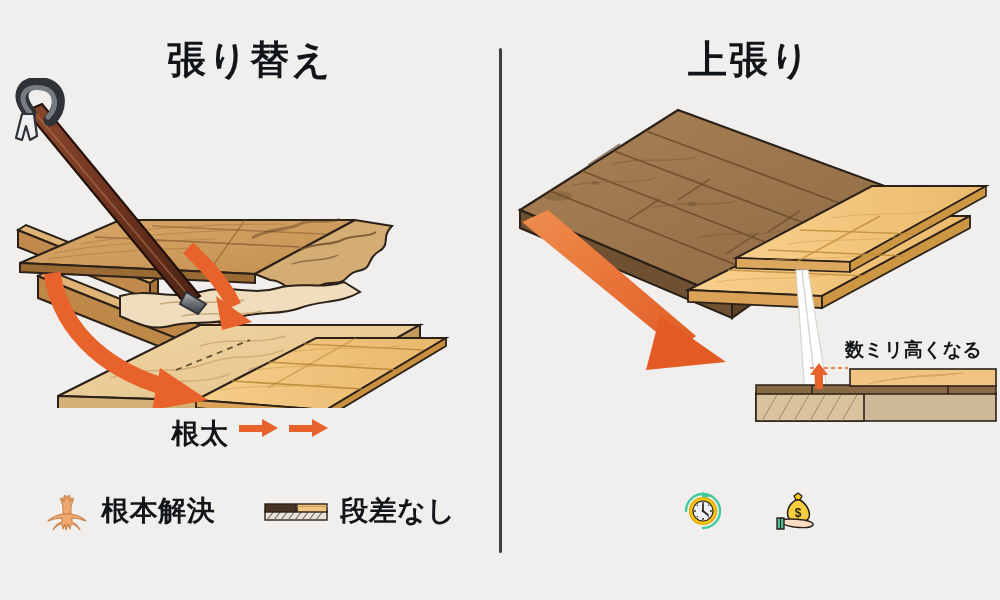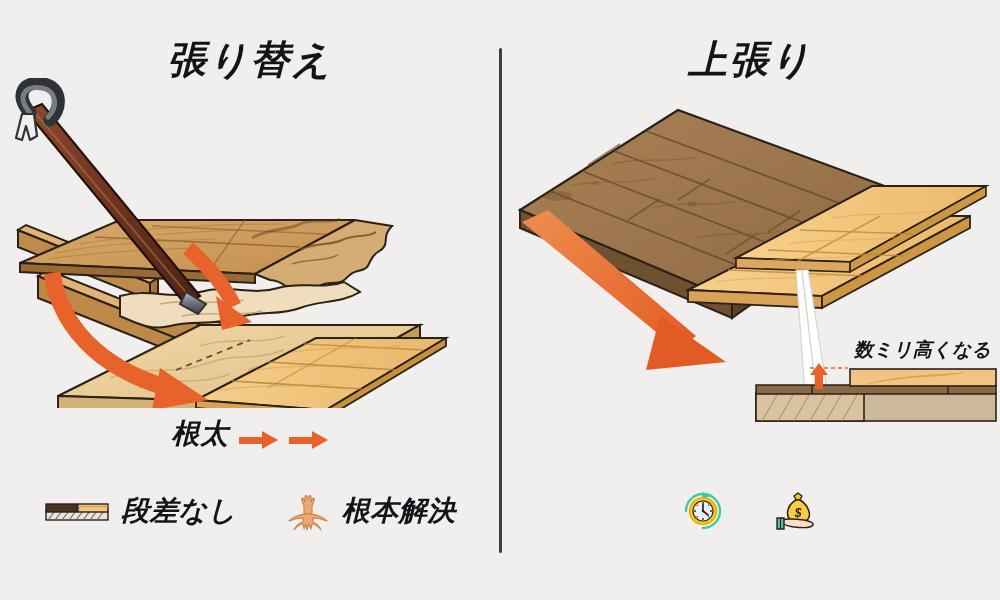--- a/index.html
+++ b/index.html
@@ -18,21 +18,20 @@
     position: absolute;
     inset: 0;
     width: 1000px;
     height: 600px;
   }
   .panel {
     position: absolute;
     top: 0;
     height: 600px;
     width: 500px;
-    font-style: italic;
   }
   .panel-left  { left: 0; }
   .panel-right { left: 500px; }
 
   .divider {
     position: absolute;
     left: 499px;
     top: 48px;
     width: 3px;
     height: 505px;
@@ -60,21 +59,21 @@
     width: 500px;
     height: 330px;
   }
 
   .flow-row {
     position: absolute;
     left: 0;
     top: 415px;
     width: 500px;
     display: flex;
-    align-items: flex-end;
+    align-items: flex-start;
     justify-content: center;
     gap: 10px;
   }
   .flow-label {
     font-size: 28px;
     font-weight: 700;
     color: #111418;
     letter-spacing: 0.5px;
     white-space: nowrap;
   }
@@ -138,21 +137,20 @@
     letter-spacing: 0.5px;
   }
 
   .callout-text {
     position: absolute;
     font-size: 19px;
     font-weight: 700;
     color: #111418;
     white-space: nowrap;
     letter-spacing: 0.3px;
-    margin-left: 9px;
   }
 </style>
 </head>
 <body>
 
 <div class="infographic">
 
   <div class="panel panel-left">
 
     <div class="panel-title">張り替え</div>
@@ -303,20 +301,34 @@
       </g>
     </svg>
 
     <div class="flow-row">
       <span class="flow-label">根太</span>
       <span class="flow-arrow"></span>
       <span class="flow-arrow"></span>
     </div>
 
     <div class="badges">
+      <div class="badge">
+        <svg class="badge-icon" viewBox="0 0 46 46">
+
+          <path d="M20 8 L20 14 L18 10 L16.5 11 L19 18 L19 26 L27 26 L27 18 L29.5 11 L28 10 L26 14 L26 8 L24.5 7.5 L23 11 L21.5 7.5 Z" fill="#EFA970" stroke="#C9834A" stroke-width="1.1" stroke-linejoin="round"></path>
+
+          <path d="M19 26 C 12 27, 7 30, 4 33 C 9 31, 14 30, 18 30 L 18 34
+                   C 14 35, 11 38, 9 42 C 12 38, 15 36, 18 36
+                   L 19 41 L 21 36 L 22 42 L 24 36 L 26 41 L 27 36
+                   C 30 36, 33 38, 36 42 C 34 38, 31 35, 28 34 L 28 30
+                   C 32 30, 37 31, 42 33 C 39 30, 34 27, 27 26 Z" fill="#EFA970" stroke="#C9834A" stroke-width="1.1" stroke-linejoin="round"></path>
+        </svg>
+        <span class="badge-label">根本解決</span>
+      </div>
+
       <div class="badge">
         <svg class="badge-icon flat" viewBox="0 0 66 28">
 
           <rect x="2" y="14" width="62" height="9" fill="#E8E4DD" stroke="#2B2118" stroke-width="1.4"></rect>
           <g stroke="#6B6258" stroke-width="1.1">
             <line x1="4" y1="23" x2="11" y2="14"></line>
               <line x1="11" y1="23" x2="18" y2="14"></line>
             <line x1="18" y1="23" x2="25" y2="14"></line>
               <line x1="25" y1="23" x2="32" y2="14"></line>
             <line x1="32" y1="23" x2="39" y2="14"></line>
@@ -324,34 +336,20 @@
             <line x1="46" y1="23" x2="53" y2="14"></line>
               <line x1="53" y1="23" x2="60" y2="14"></line>
           </g>
 
           <rect x="2" y="7" width="31" height="8" fill="#4A3425" stroke="#2B2118" stroke-width="1.4"></rect>
 
           <rect x="34" y="7" width="30" height="8" fill="#F1C484" stroke="#2B2118" stroke-width="1.4"></rect>
           <line x1="34" y1="9.5" x2="64" y2="9.5" stroke="#C99A51" stroke-width="1"></line>
         </svg>
         <span class="badge-label">段差なし</span>
-      </div>
-
-      <div class="badge">
-        <svg class="badge-icon" viewBox="0 0 46 46">
-
-          <path d="M20 8 L20 14 L18 10 L16.5 11 L19 18 L19 26 L27 26 L27 18 L29.5 11 L28 10 L26 14 L26 8 L24.5 7.5 L23 11 L21.5 7.5 Z" fill="#EFA970" stroke="#C9834A" stroke-width="1.1" stroke-linejoin="round"></path>
-
-          <path d="M19 26 C 12 27, 7 30, 4 33 C 9 31, 14 30, 18 30 L 18 34
-                   C 14 35, 11 38, 9 42 C 12 38, 15 36, 18 36
-                   L 19 41 L 21 36 L 22 42 L 24 36 L 26 41 L 27 36
-                   C 30 36, 33 38, 36 42 C 34 38, 31 35, 28 34 L 28 30
-                   C 32 30, 37 31, 42 33 C 39 30, 34 27, 27 26 Z" fill="#EFA970" stroke="#C9834A" stroke-width="1.1" stroke-linejoin="round"></path>
-        </svg>
-        <span class="badge-label">根本解決</span>
       </div>
     </div>
   </div>
 
   <div class="divider"></div>
 
   <div class="panel panel-right">
 
     <div class="panel-title">上張り</div>
 

